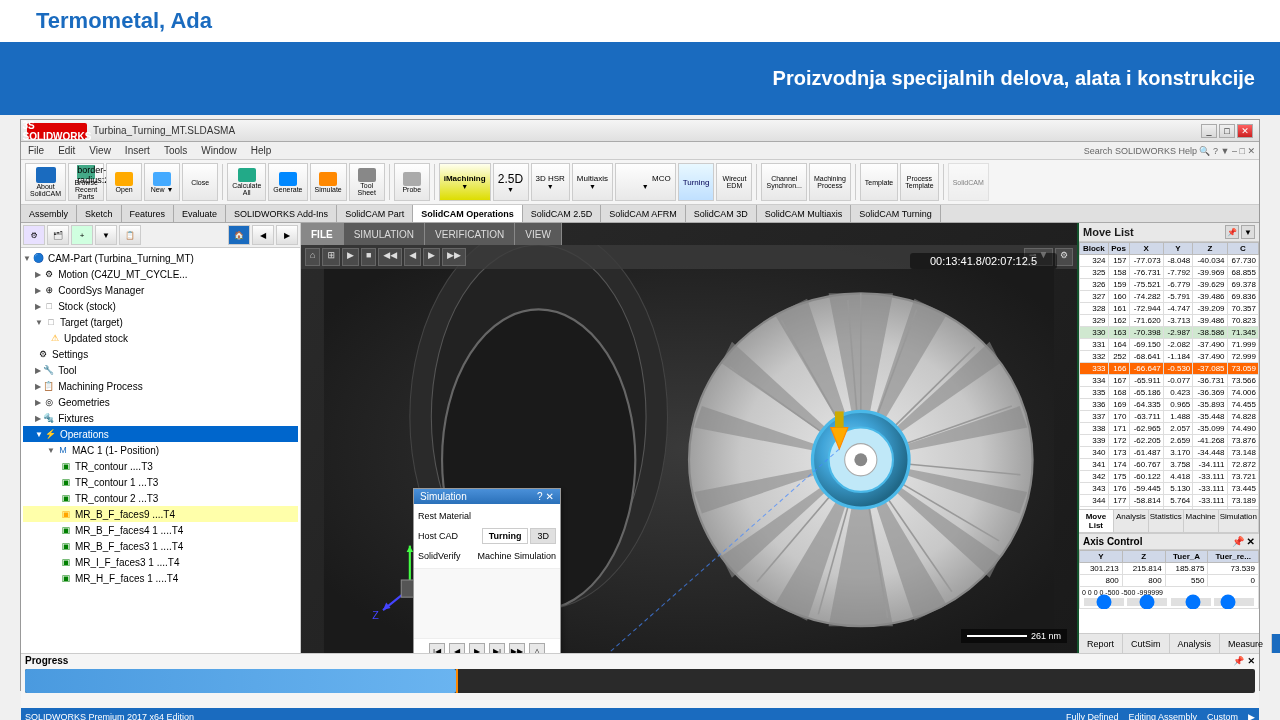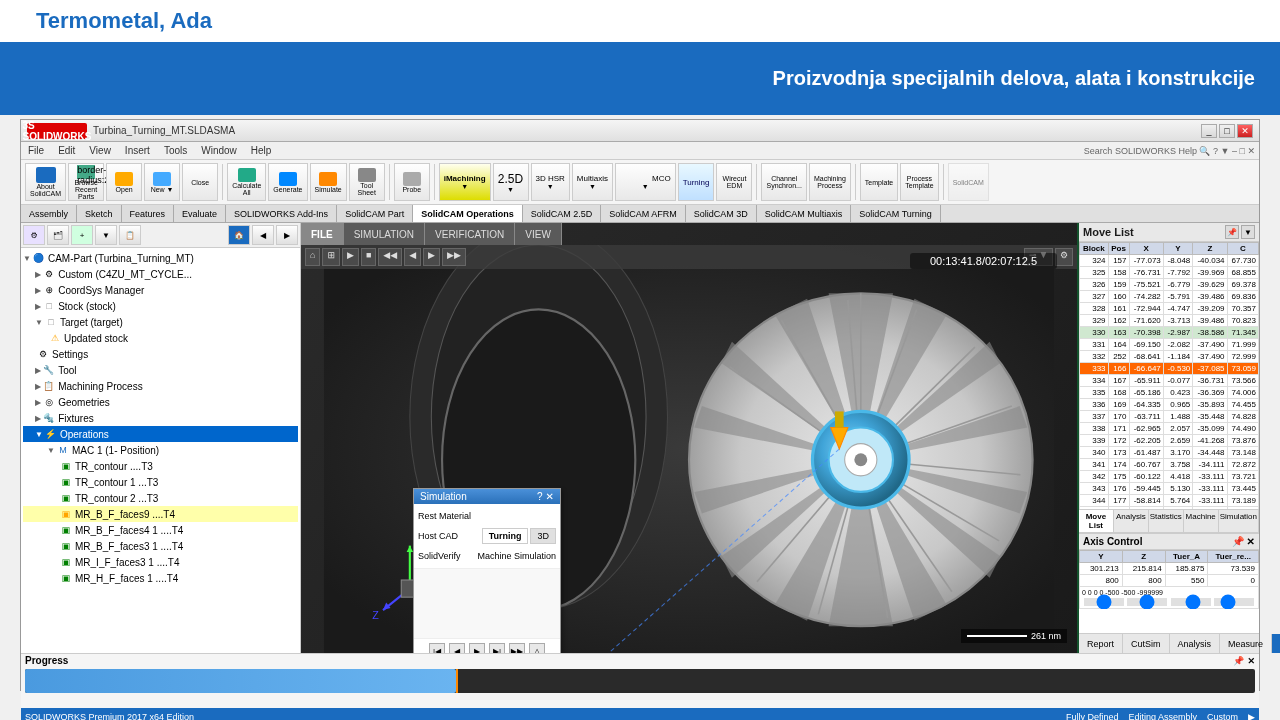--- a/index.html
+++ b/index.html
@@ -288,21 +288,21 @@
       </div>
       <div id="tree-area">
         <div class="tree-item">
           <span class="tree-arrow">▼</span>
           <span class="tree-icon" style="color:#1a6bbf;">🔵</span>
           <span>CAM-Part (Turbina_Turning_MT)</span>
         </div>
         <div class="tree-item" style="padding-left:12px;">
           <span class="tree-arrow">▶</span>
           <span class="tree-icon">⚙</span>
-          <span>Custom (C4ZU_MT_CYCLE...</span>
+          <span>Motion (C4ZU_MT_CYCLE...</span>
         </div>
         <div class="tree-item" style="padding-left:12px;">
           <span class="tree-arrow">▶</span>
           <span class="tree-icon">⊕</span>
           <span>CoordSys Manager</span>
         </div>
         <div class="tree-item" style="padding-left:12px;">
           <span class="tree-arrow">▶</span>
           <span class="tree-icon" style="color:#888;">□</span>
           <span>Stock (stock)</span>

